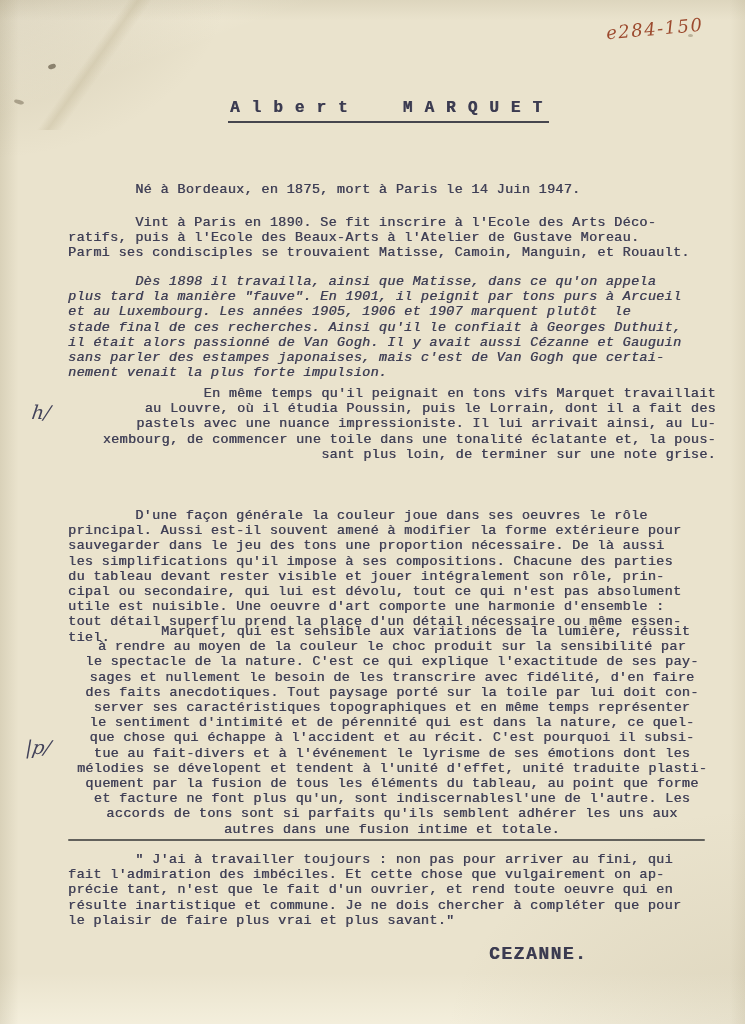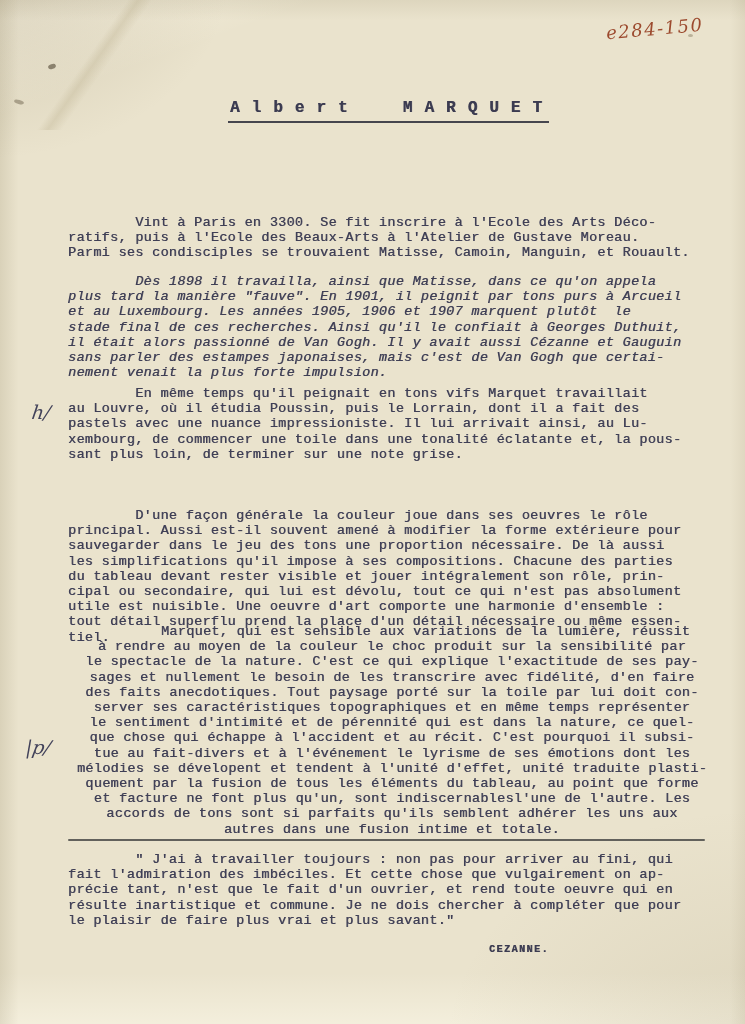--- a/index.html
+++ b/index.html
@@ -35,21 +35,21 @@
     border-bottom:2px solid #46464e;
     padding:0 6px 4px 2px;
     text-shadow:0.5px 0 0 rgba(58,58,84,0.8);
   }
   .rule{
     position:absolute;left:68px;top:839px;width:637px;height:2px;
     background:#4a4a48;opacity:0.85;border-radius:1px;
   }
   .signature{
     position:absolute;left:489px;top:944px;
-    font-size:10px;font-weight:bold;letter-spacing:1.5px;
+    font-size:18px;font-weight:bold;letter-spacing:1.5px;
     color:#3b3b50;text-shadow:0.5px 0 0 rgba(58,58,84,0.8);
   }
   .hand{
     position:absolute;
     font-family:"DejaVu Serif",serif;font-style:italic;
     color:#42425a;
   }
   .hand-red{
     left:606px;top:18px;font-size:18px;letter-spacing:1.5px;
     color:#9c4a2e;transform:rotate(-5deg);
@@ -77,31 +77,32 @@
   <span class="speck speck2"></span>
   <span class="speck speck3"></span>
 
   <div class="hand hand-red">e284-150</div>
 
   <div class="title">A l b e r t     M A R Q U E T</div>
 
   <div class="hand hand-h">h/</div>
   <div class="hand hand-p">|p/</div>
 
-  <div class="para" style="top:215px;">        Vint à Paris en 3300. Se fit inscrire à l'Ecole des Arts Déco-
+  <div class="para" style="top:182px;">        Né à Bordeaux, en 1875, mort à Paris le 14 Juin 1947.</div>
+  <div class="para" style="top:215px;">        Vint à Paris en 1890. Se fit inscrire à l'Ecole des Arts Déco-
 ratifs, puis à l'Ecole des Beaux-Arts à l'Atelier de Gustave Moreau.
 Parmi ses condisciples se trouvaient Matisse, Camoin, Manguin, et Rouault.</div>
   <div class="para" style="top:274px;font-style:italic;">        Dès 1898 il travailla, ainsi que Matisse, dans ce qu'on appela
 plus tard la manière "fauve". En 1901, il peignit par tons purs à Arcueil
 et au Luxembourg. Les années 1905, 1906 et 1907 marquent plutôt  le
 stade final de ces recherches. Ainsi qu'il le confiait à Georges Duthuit,
 il était alors passionné de Van Gogh. Il y avait aussi Cézanne et Gauguin
 sans parler des estampes japonaises, mais c'est de Van Gogh que certai-
 nement venait la plus forte impulsion.</div>
-  <div class="para" style="top:386px;">        En même temps qu'il peignait en tons vifs Marquet travaillait
+  <div class="para" style="top:386px;text-align:right;">        En même temps qu'il peignait en tons vifs Marquet travaillait
 au Louvre, où il étudia Poussin, puis le Lorrain, dont il a fait des
 pastels avec une nuance impressioniste. Il lui arrivait ainsi, au Lu-
 xembourg, de commencer une toile dans une tonalité éclatante et, la pous-
 sant plus loin, de terminer sur une note grise.</div>
   <div class="para" style="top:464px;margin-top:44px;">        D'une façon générale la couleur joue dans ses oeuvres le rôle
 principal. Aussi est-il souvent amené à modifier la forme extérieure pour
 sauvegarder dans le jeu des tons une proportion nécessaire. De là aussi
 les simplifications qu'il impose à ses compositions. Chacune des parties
 du tableau devant rester visible et jouer intégralement son rôle, prin-
 cipal ou secondaire, qui lui est dévolu, tout ce qui n'est pas absolument

